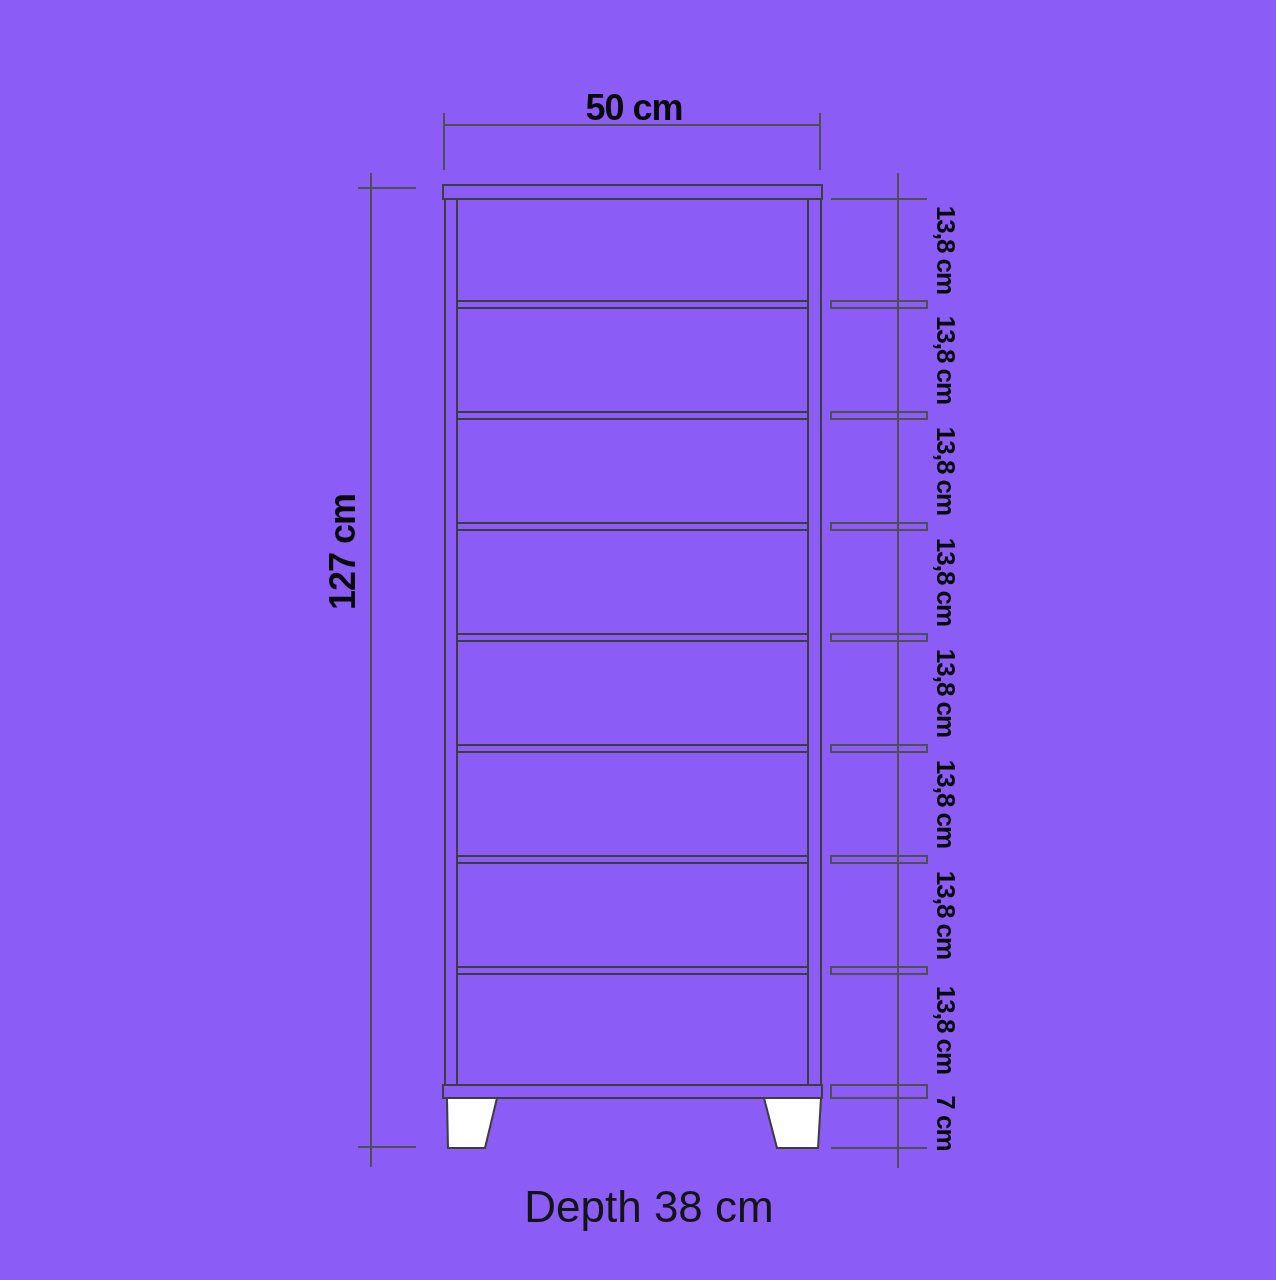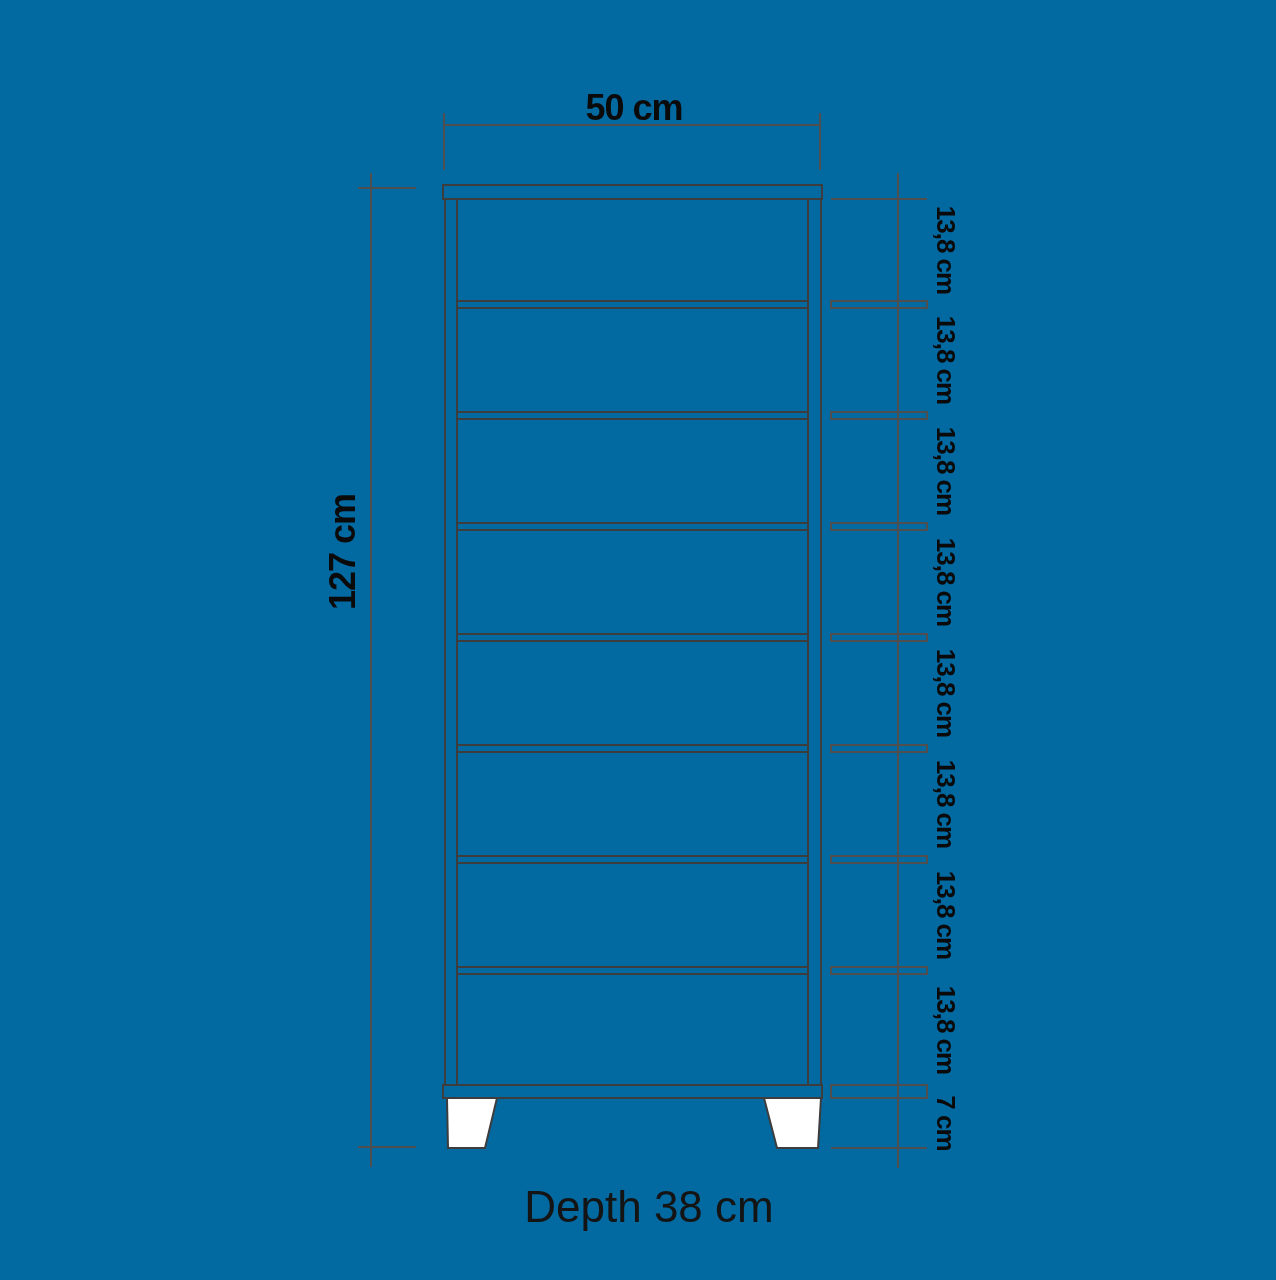--- a/index.html
+++ b/index.html
@@ -4,21 +4,21 @@
 <style>
   html, body {
     margin: 0;
     padding: 0;
     background: #ffffff;
   }
   .page {
     position: relative;
     width: 1276px;
     height: 1280px;
-    background: #0369a1;
+    background: #8b5cf6;
     overflow: hidden;
     font-family: "Liberation Sans", sans-serif;
   }
   svg { display: block; }
 
   
   .obj {
     fill: none;
     stroke: #3d3d3d;
     stroke-width: 2;

